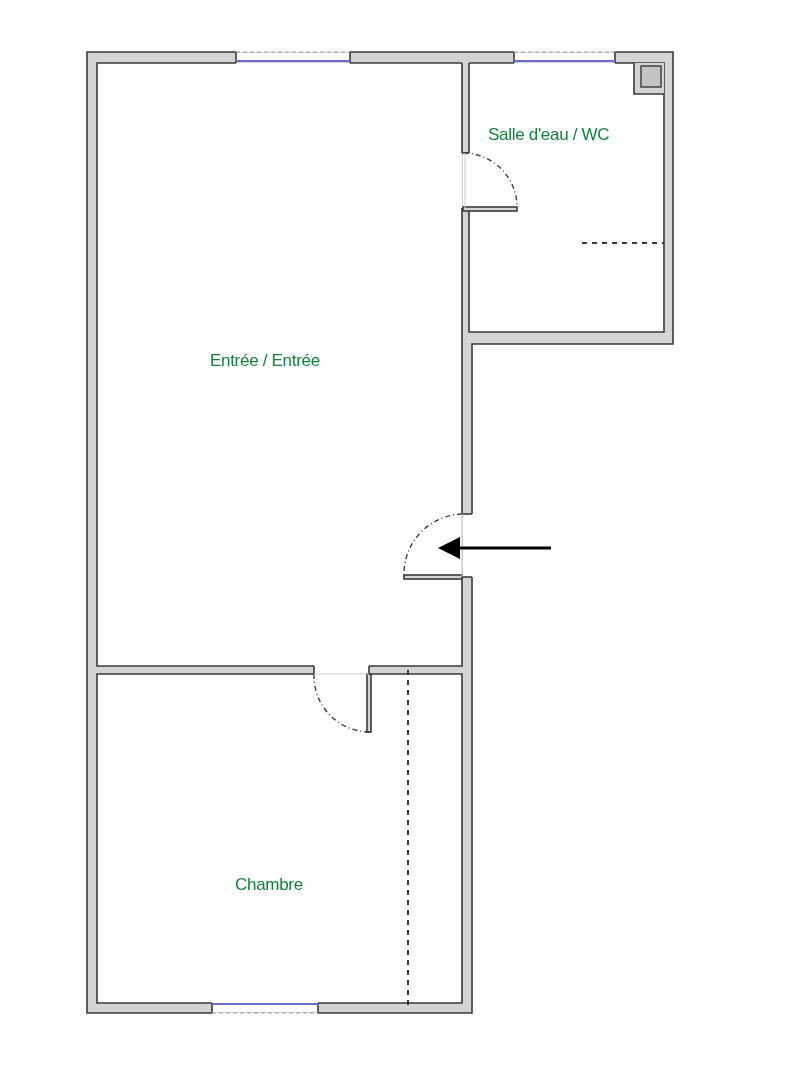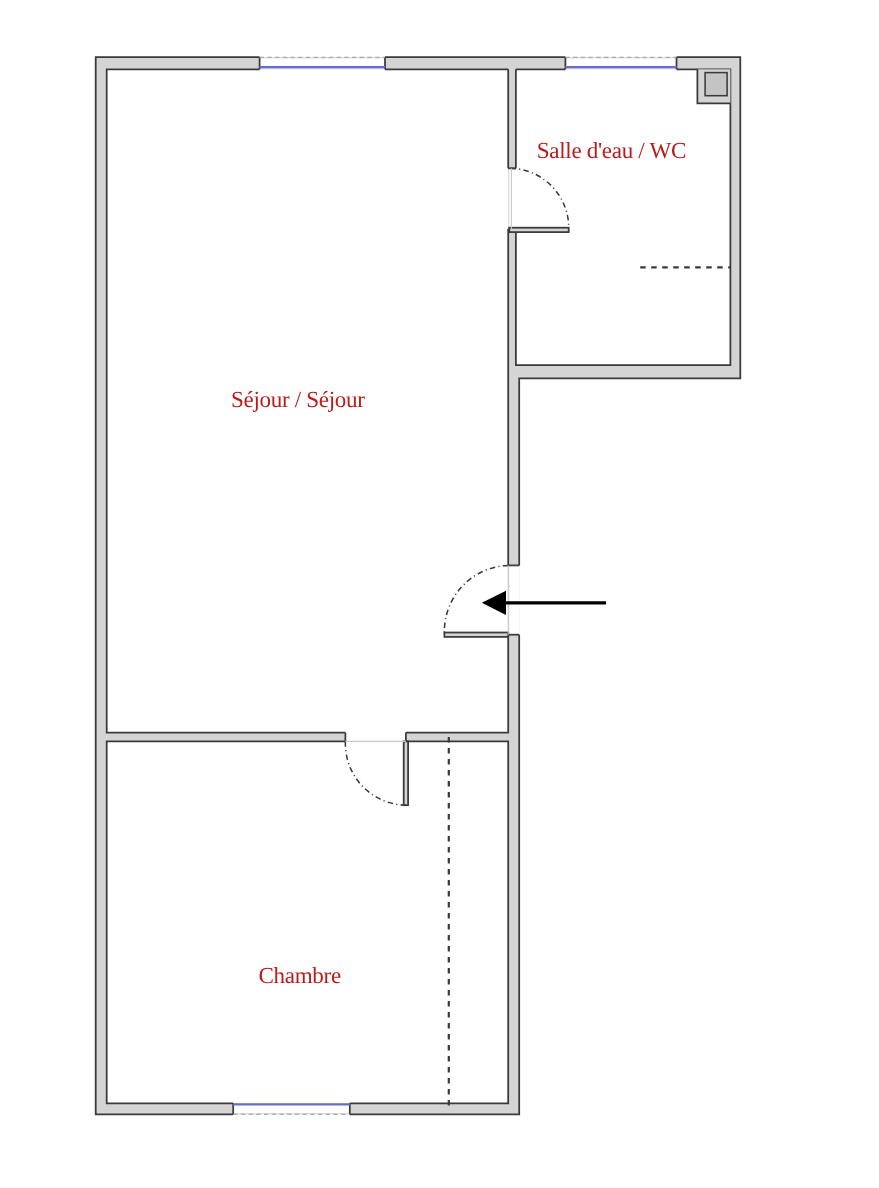--- a/index.html
+++ b/index.html
@@ -9,23 +9,23 @@
     .edge { stroke: #3a3a3a; stroke-width: 1.6; fill: none; }
     .win { stroke: #6a6ad0; stroke-width: 2; fill: none; }
     .winfill { fill: #ffffff; stroke: none; }
     .win-dash { stroke: #9a9a9a; stroke-width: 1; stroke-dasharray: 4 3; fill: none; }
     .arc { stroke: #3a3a3a; stroke-width: 1.4; fill: none; stroke-dasharray: 5 3 1 3; }
     .leaf { stroke: #3a3a3a; stroke-width: 1.6; fill: #d4d4d4; }
     .thin { stroke: #c8c8c8; stroke-width: 1; fill: none; }
     .dash { stroke: #3a3a3a; stroke-width: 2; stroke-dasharray: 5 5; fill: none; }
     .label {
       position: absolute;
-      font-family: Liberation Serif, serif;
-      font-size: 21px;
-      color: #b91c1c;
+      font-family: Liberation Sans, sans-serif;
+      font-size: 17px;
+      color: #15803d;
       white-space: nowrap;
       letter-spacing: -0.3px;
     }
   </style>
 </head>
 <body>
 
 <svg width="799" height="1080" viewBox="0 0 799 1080">
 
   <rect class="wallfill" x="87" y="52" width="10" height="961"></rect>
@@ -119,14 +119,14 @@
   <line class="dash" x1="582" y1="243" x2="664" y2="243"></line>
   <line class="dash" x1="408" y1="670" x2="408" y2="1008"></line>
 
   <g>
     <line x1="455" y1="548" x2="551" y2="548" stroke="#000" stroke-width="3"></line>
     <polygon points="438,548 460,537 460,559" fill="#000"></polygon>
   </g>
 </svg>
 
 <div class="label" style="left:488px; top:125px;">Salle d'eau / WC</div>
-<div class="label" style="left:210px; top:351px;">Séjour / Séjour</div>
+<div class="label" style="left:210px; top:351px;">Entrée / Entrée</div>
 <div class="label" style="left:235px; top:875px;">Chambre</div>
 
 </body></html>

